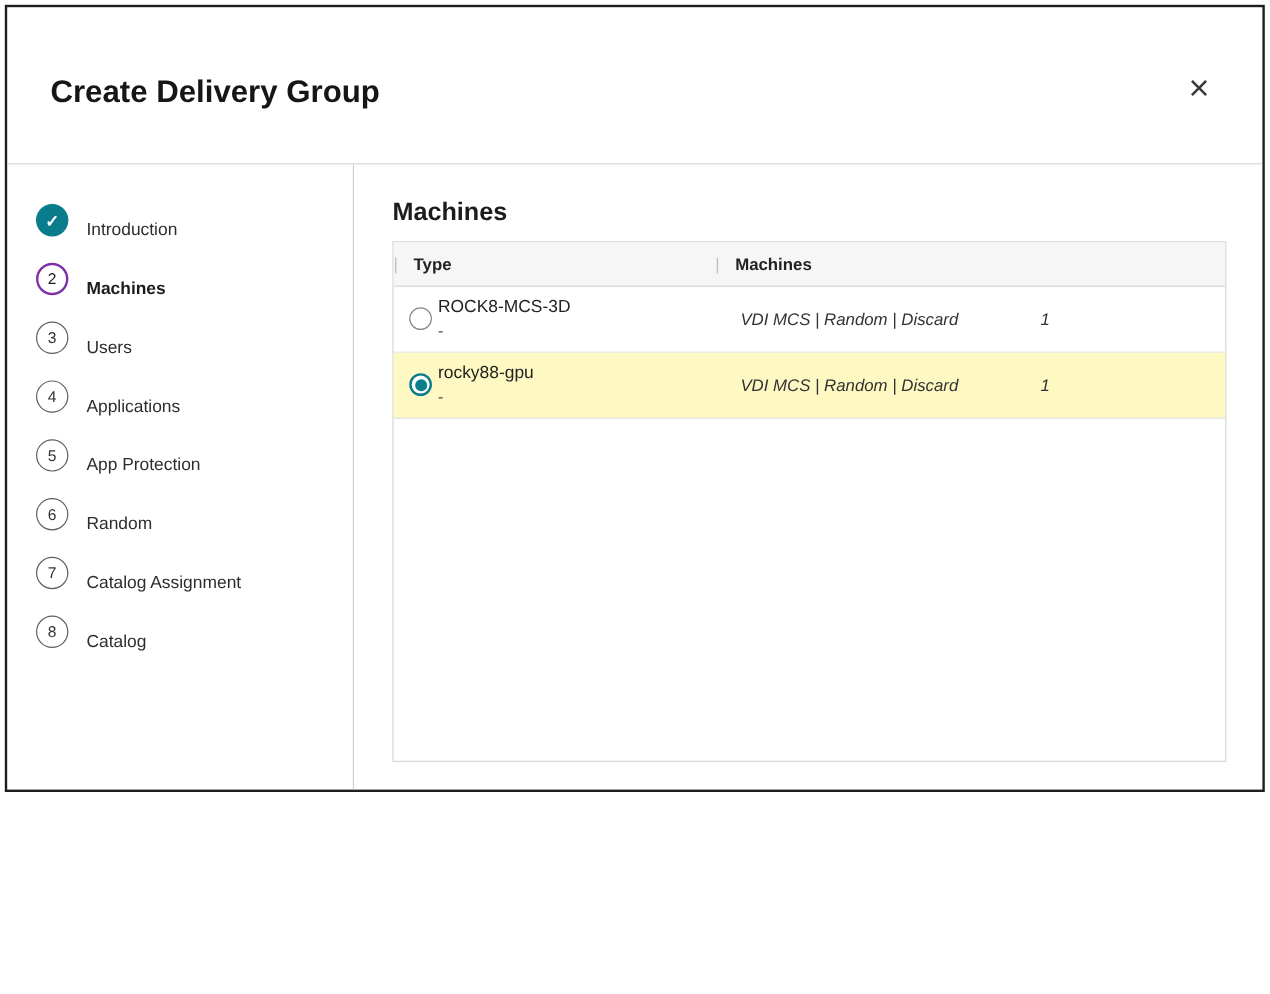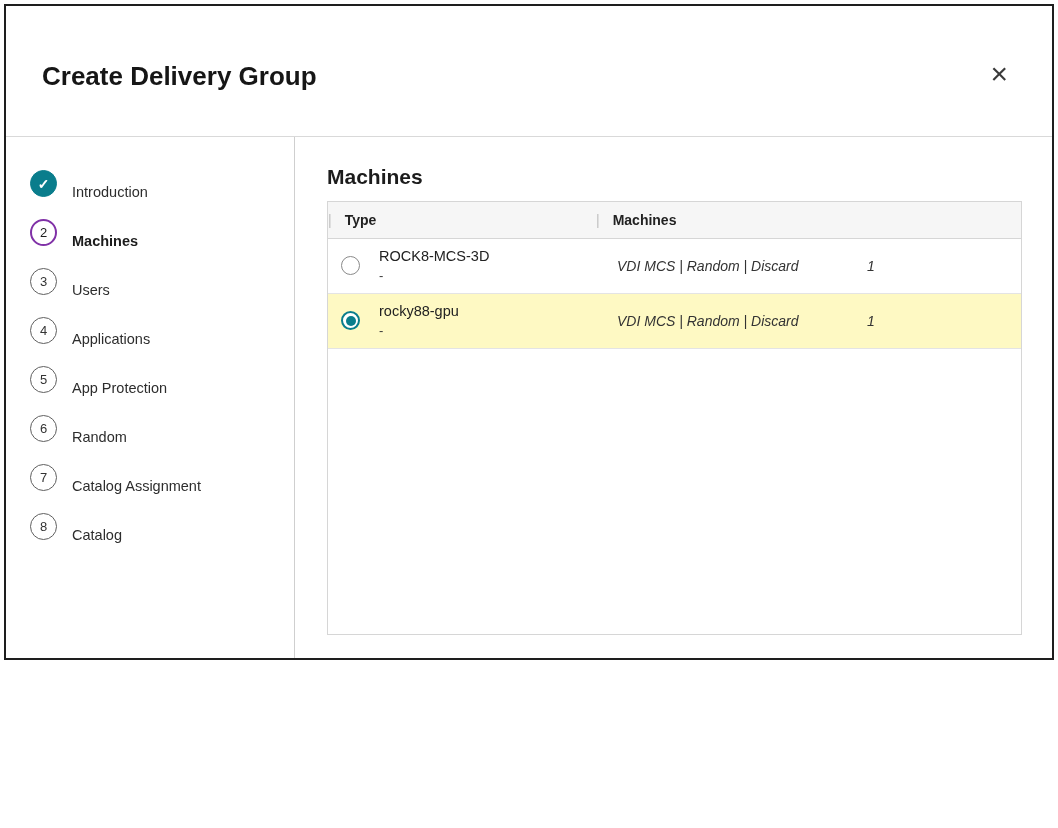--- a/index.html
+++ b/index.html
@@ -56,21 +56,21 @@
   .th { display: flex; align-items: center; height: 100%; }
   .th-catalog { padding-left: 39px; gap: 8px; }
   .sort-arrow { font-weight: 400; color: #4a6a6e; font-size: 15px; }
   .col-sep { color: #c0c0c0; font-weight: 400; margin-right: 13px; }
   .t-row {
     display: grid; grid-template-columns: 268px 250px auto;
     height: 55px; align-items: center; border-bottom: 1px solid #e4e4e4;
     cursor: pointer;
   }
   .t-row.selected { background: #fef9c3; }
-  .cell-catalog { display: flex; align-items: center; gap: 19px; padding-left: 13px; }
+  .cell-catalog { display: flex; align-items: center; gap: 5px; padding-left: 13px; }
   .radio {
     width: 19px; height: 19px; border-radius: 50%; flex: none;
     border: 1.5px solid #8a8a8a; background: #fff; position: relative; cursor: pointer;
   }
   .radio.checked { border: 2px solid #0a7d8c; }
   .radio.checked::after {
     content: ""; position: absolute; inset: 2.5px; border-radius: 50%; background: #0a7d8c;
   }
   .cat-name { font-size: 14.5px; color: #222; line-height: 1.35; }
   .cat-detail { font-size: 13px; color: #3a3a3a; line-height: 1.35; }

